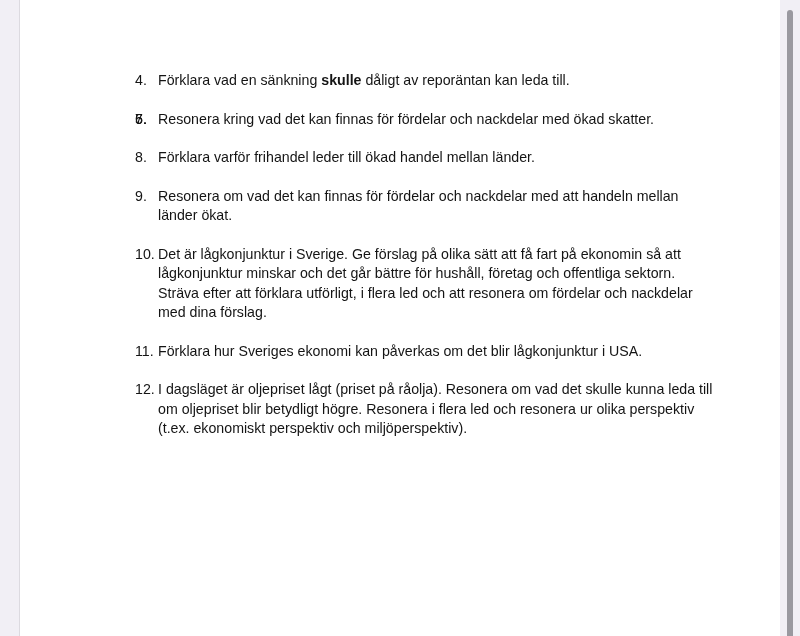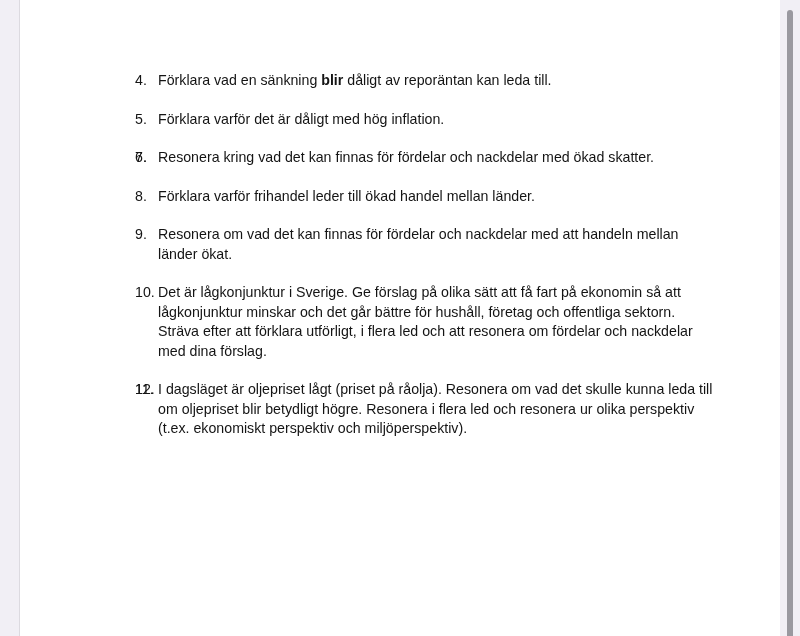--- a/index.html
+++ b/index.html
@@ -37,25 +37,24 @@
     .num.two { left: 115px; }
     .txt b { font-weight: bold; }
   </style>
 </head>
 <body>
 
 <div class="page">
   <ol class="list">
     <li class="item" style="margin-bottom:19px">
       <span class="num">4.</span>
-      <span class="txt"><span>Förklara vad en sänkning </span><b>blir</b><span> dåligt av reporäntan kan leda till.</span></span>
+      <span class="txt"><span>Förklara vad en sänkning </span><b>skulle</b><span> dåligt av reporäntan kan leda till.</span></span>
     </li>
     <li class="item">
       <span class="num">5.</span>
-      <span class="txt">Förklara varför det är dåligt med hög inflation.</span>
     </li>
     <li class="item">
       <span class="num">6.</span>
     </li>
     <li class="item">
       <span class="num">7.</span>
       <span class="txt">Resonera kring vad det kan finnas för fördelar och nackdelar med ökad skatter.</span>
     </li>
     <li class="item">
       <span class="num">8.</span>
@@ -64,20 +63,21 @@
     <li class="item">
       <span class="num">9.</span>
       <span class="txt">Resonera om vad det kan finnas för fördelar och nackdelar med att handeln mellan länder ökat.</span>
     </li>
     <li class="item">
       <span class="num two">10.</span>
       <span class="txt">Det är lågkonjunktur i Sverige. Ge förslag på olika sätt att få fart på ekonomin så att lågkonjunktur minskar och det går bättre för hushåll, företag och offentliga sektorn. Sträva efter att förklara utförligt, i flera led och att resonera om fördelar och nackdelar med dina förslag.</span>
     </li>
     <li class="item">
       <span class="num two">11.</span>
+      <span class="txt">Förklara hur Sveriges ekonomi kan påverkas om det blir lågkonjunktur i USA.</span>
     </li>
     <li class="item">
       <span class="num two">12.</span>
       <span class="txt">I dagsläget är oljepriset lågt (priset på råolja). Resonera om vad det skulle kunna leda till om oljepriset blir betydligt högre. Resonera i flera led och resonera ur olika perspektiv (t.ex. ekonomiskt perspektiv och miljöperspektiv).</span>
     </li>
   </ol>
 </div>
 
 <div class="scroll-track">
   <div class="scroll-thumb"></div>

